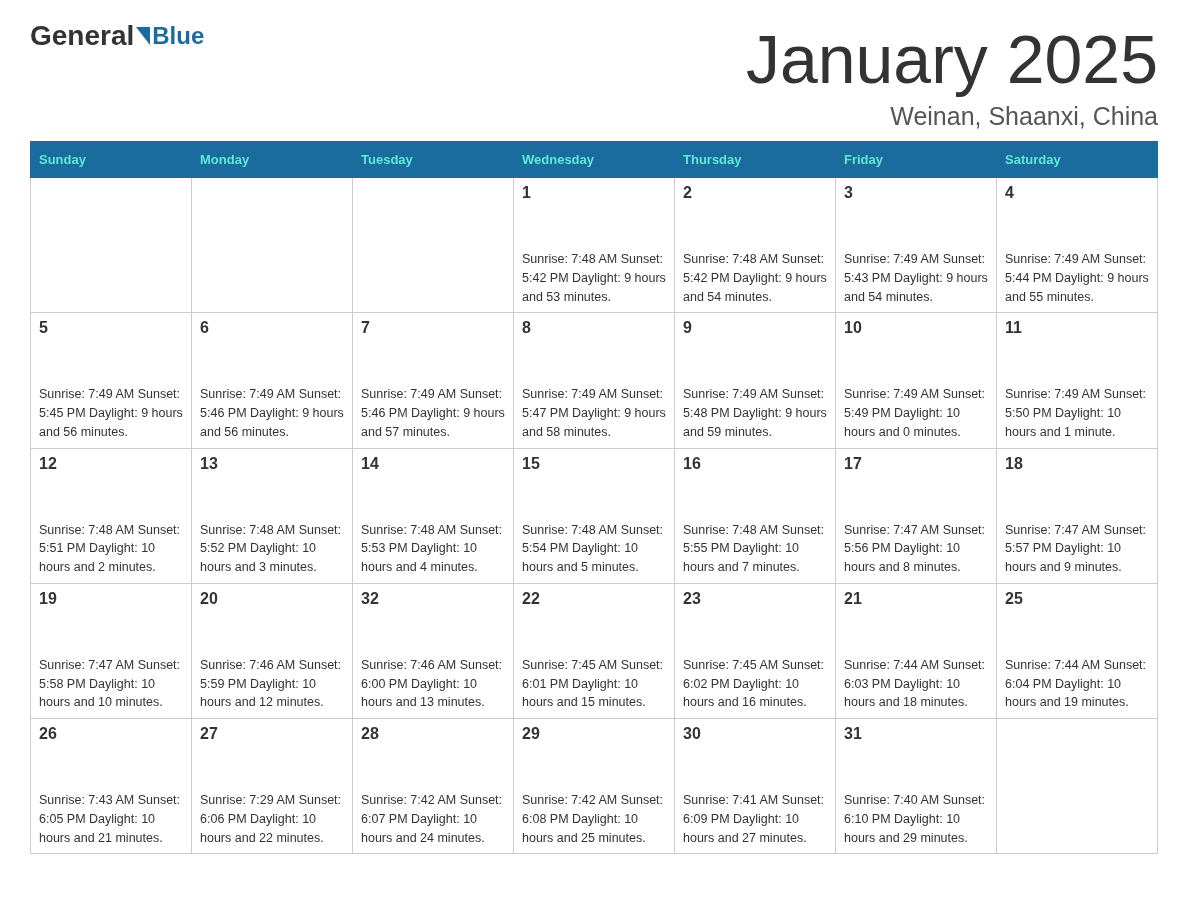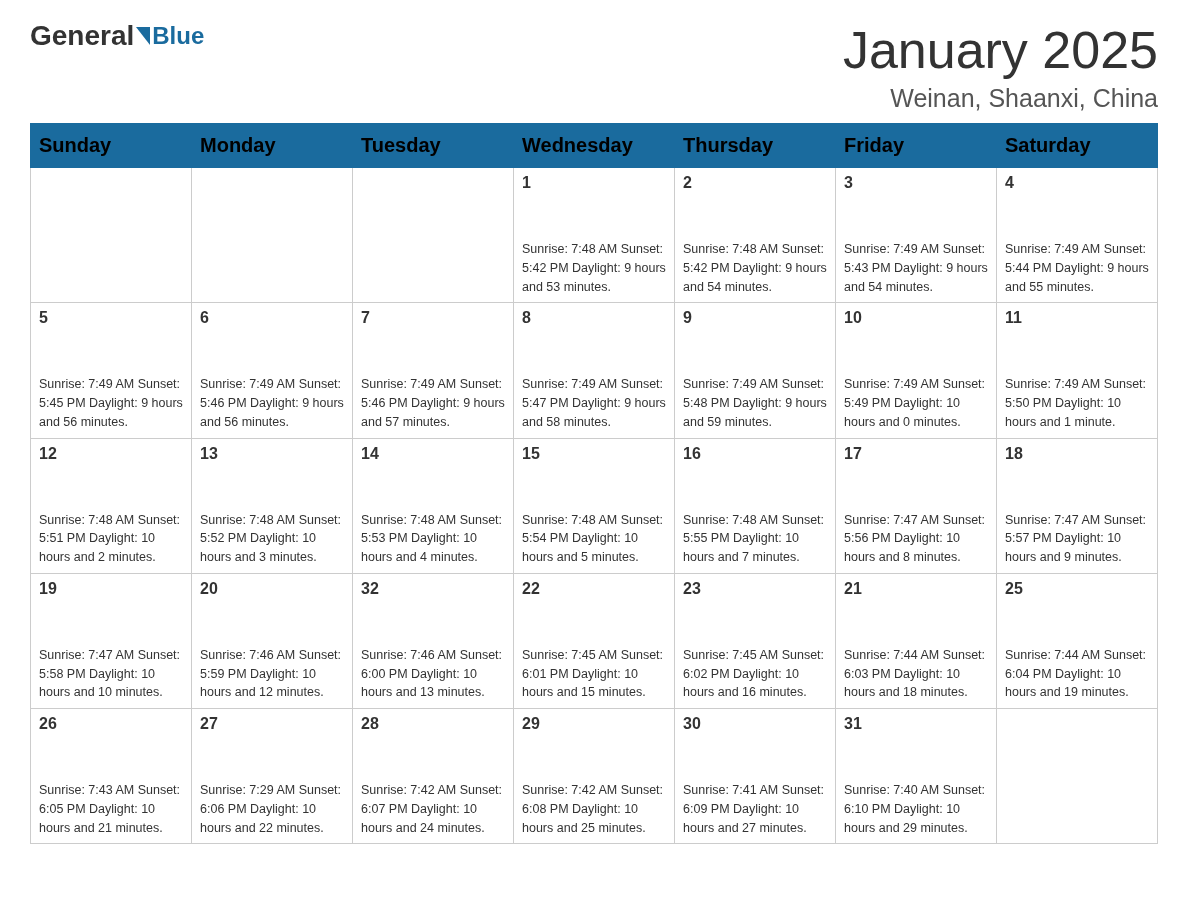--- a/index.html
+++ b/index.html
@@ -49,38 +49,38 @@
     .logo-underline {
       width: 100%;
       height: 3px;
       background: #1a6b9e;
       margin-top: 2px;
     }
     .title-section {
       text-align: right;
     }
     .calendar-title {
-      font-size: 52px;
+      font-size: 68px;
       font-weight: normal;
       color: #333;
     }
     .calendar-subtitle {
       font-size: 25px;
       color: #555;
       margin-top: 4px;
     }
     table {
       width: 100%;
       border-collapse: collapse;
       margin-top: 10px;
     }
     thead tr th {
       background: #1a6b9e;
-      color: #000000;
-      font-size: 20px;
+      color: #5eead4;
+      font-size: 13px;
       font-weight: bold;
       padding: 10px 8px;
       text-align: left;
       border: 1px solid #1a6b9e;
     }
     tbody tr td {
       border: 1px solid #ccc;
       vertical-align: top;
       padding: 6px 8px;
       width: 14.28%;

